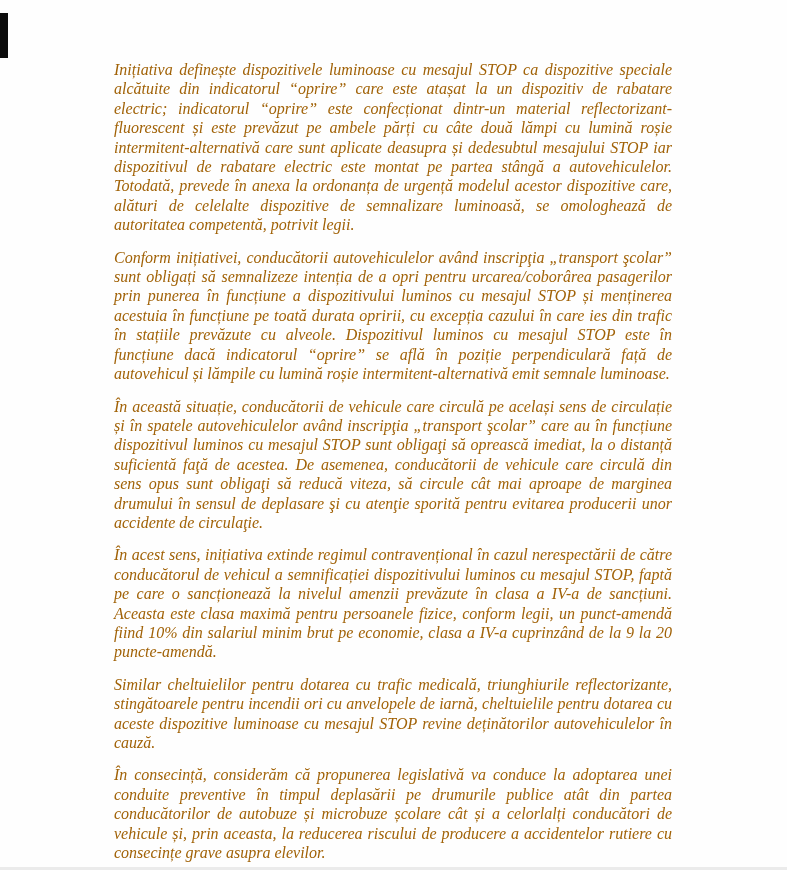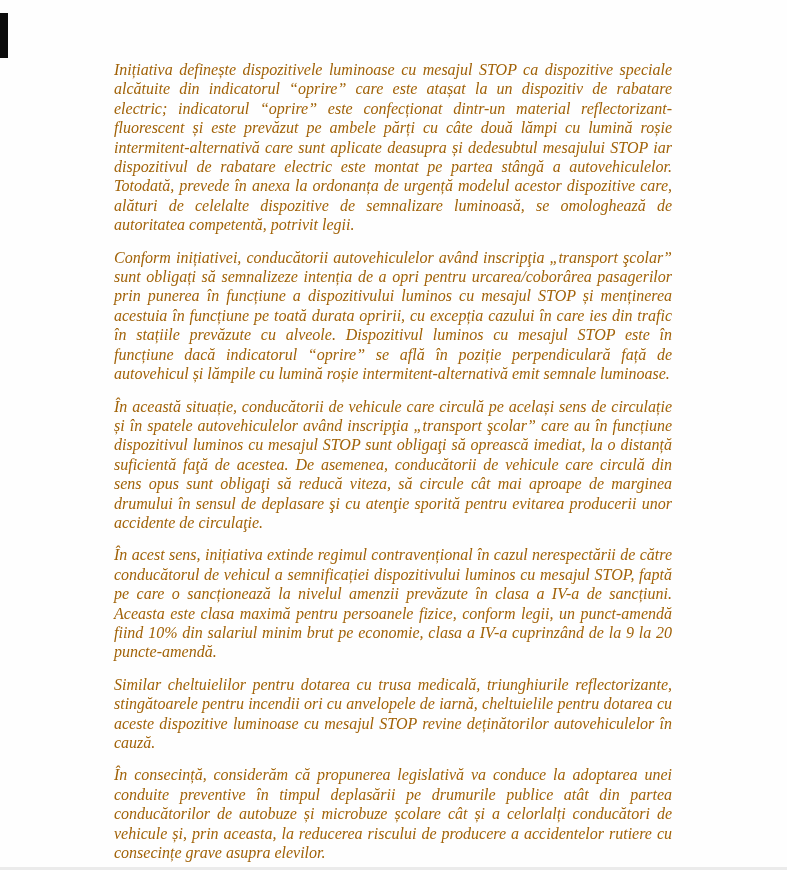--- a/index.html
+++ b/index.html
@@ -56,19 +56,19 @@
 
 <div class="page">
 
   <div class="scan-mark"></div>
 
   <main class="text-block">
     <p>Inițiativa definește dispozitivele luminoase cu mesajul STOP ca dispozitive speciale alcătuite din indicatorul “oprire” care este atașat la un dispozitiv de rabatare electric; indicatorul “oprire” este confecționat dintr-un material reflectorizant-fluorescent și este prevăzut pe ambele părți cu câte două lămpi cu lumină roșie intermitent-alternativă care sunt aplicate deasupra și dedesubtul mesajului STOP iar dispozitivul de rabatare electric este montat pe partea stângă a autovehiculelor. Totodată, prevede în anexa la ordonanța de urgență modelul acestor dispozitive care, alături de celelalte dispozitive de semnalizare luminoasă, se omologhează de autoritatea competentă, potrivit legii.</p>
     <p>Conform inițiativei, conducătorii autovehiculelor având inscripţia „transport şcolar” sunt obligați să semnalizeze intenția de a opri pentru urcarea/coborârea pasagerilor prin punerea în funcțiune a dispozitivului luminos cu mesajul STOP și menținerea acestuia în funcțiune pe toată durata opririi, cu excepția cazului în care ies din trafic în stațiile prevăzute cu alveole. Dispozitivul luminos cu mesajul STOP este în funcțiune dacă indicatorul “oprire” se află în poziție perpendiculară față de autovehicul și lămpile cu lumină roșie intermitent-alternativă emit semnale luminoase.</p>
     <p>În această situație, conducătorii de vehicule care circulă pe același sens de circulație și în spatele autovehiculelor având inscripţia „transport şcolar” care au în funcțiune dispozitivul luminos cu mesajul STOP sunt obligaţi să oprească imediat, la o distanță suficientă faţă de acestea. De asemenea, conducătorii de vehicule care circulă din sens opus sunt obligaţi să reducă viteza, să circule cât mai aproape de marginea drumului în sensul de deplasare şi cu atenţie sporită pentru evitarea producerii unor accidente de circulaţie.</p>
     <p>În acest sens, inițiativa extinde regimul contravențional în cazul nerespectării de către conducătorul de vehicul a semnificației dispozitivului luminos cu mesajul STOP, faptă pe care o sancționează la nivelul amenzii prevăzute în clasa a IV-a de sancțiuni. Aceasta este clasa maximă pentru persoanele fizice, conform legii, un punct-amendă fiind 10% din salariul minim brut pe economie, clasa a IV-a cuprinzând de la 9 la 20 puncte-amendă.</p>
-    <p>Similar cheltuielilor pentru dotarea cu trusa medicală, triunghiurile reflectorizante, stingătoarele pentru incendii ori cu anvelopele de iarnă, cheltuielile pentru dotarea cu aceste dispozitive luminoase cu mesajul STOP revine deținătorilor autovehiculelor  în cauză.</p>
+    <p>Similar cheltuielilor pentru dotarea cu trafic medicală, triunghiurile reflectorizante, stingătoarele pentru incendii ori cu anvelopele de iarnă, cheltuielile pentru dotarea cu aceste dispozitive luminoase cu mesajul STOP revine deținătorilor autovehiculelor  în cauză.</p>
     <p>În consecință, considerăm că propunerea legislativă va conduce la adoptarea unei conduite preventive în timpul deplasării pe drumurile publice atât din partea conducătorilor de autobuze și microbuze școlare cât și a celorlalți conducători de vehicule și, prin aceasta, la reducerea riscului de producere a accidentelor rutiere cu consecințe grave asupra elevilor.</p>
   </main>
 
   <div class="bottom-edge"></div>
 
 </div>
 
 </body></html>

